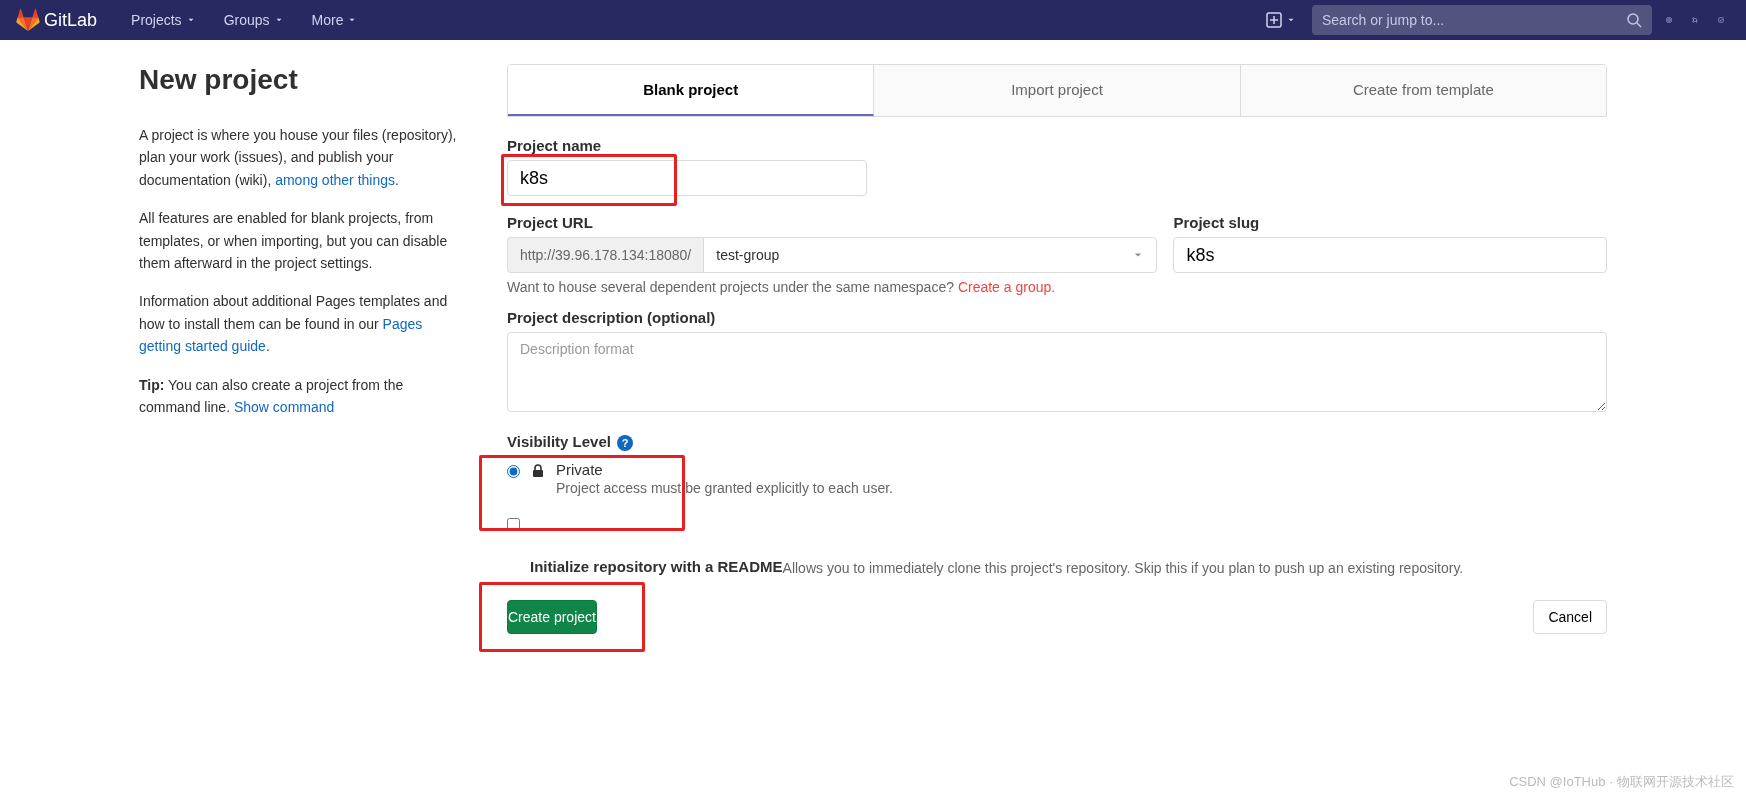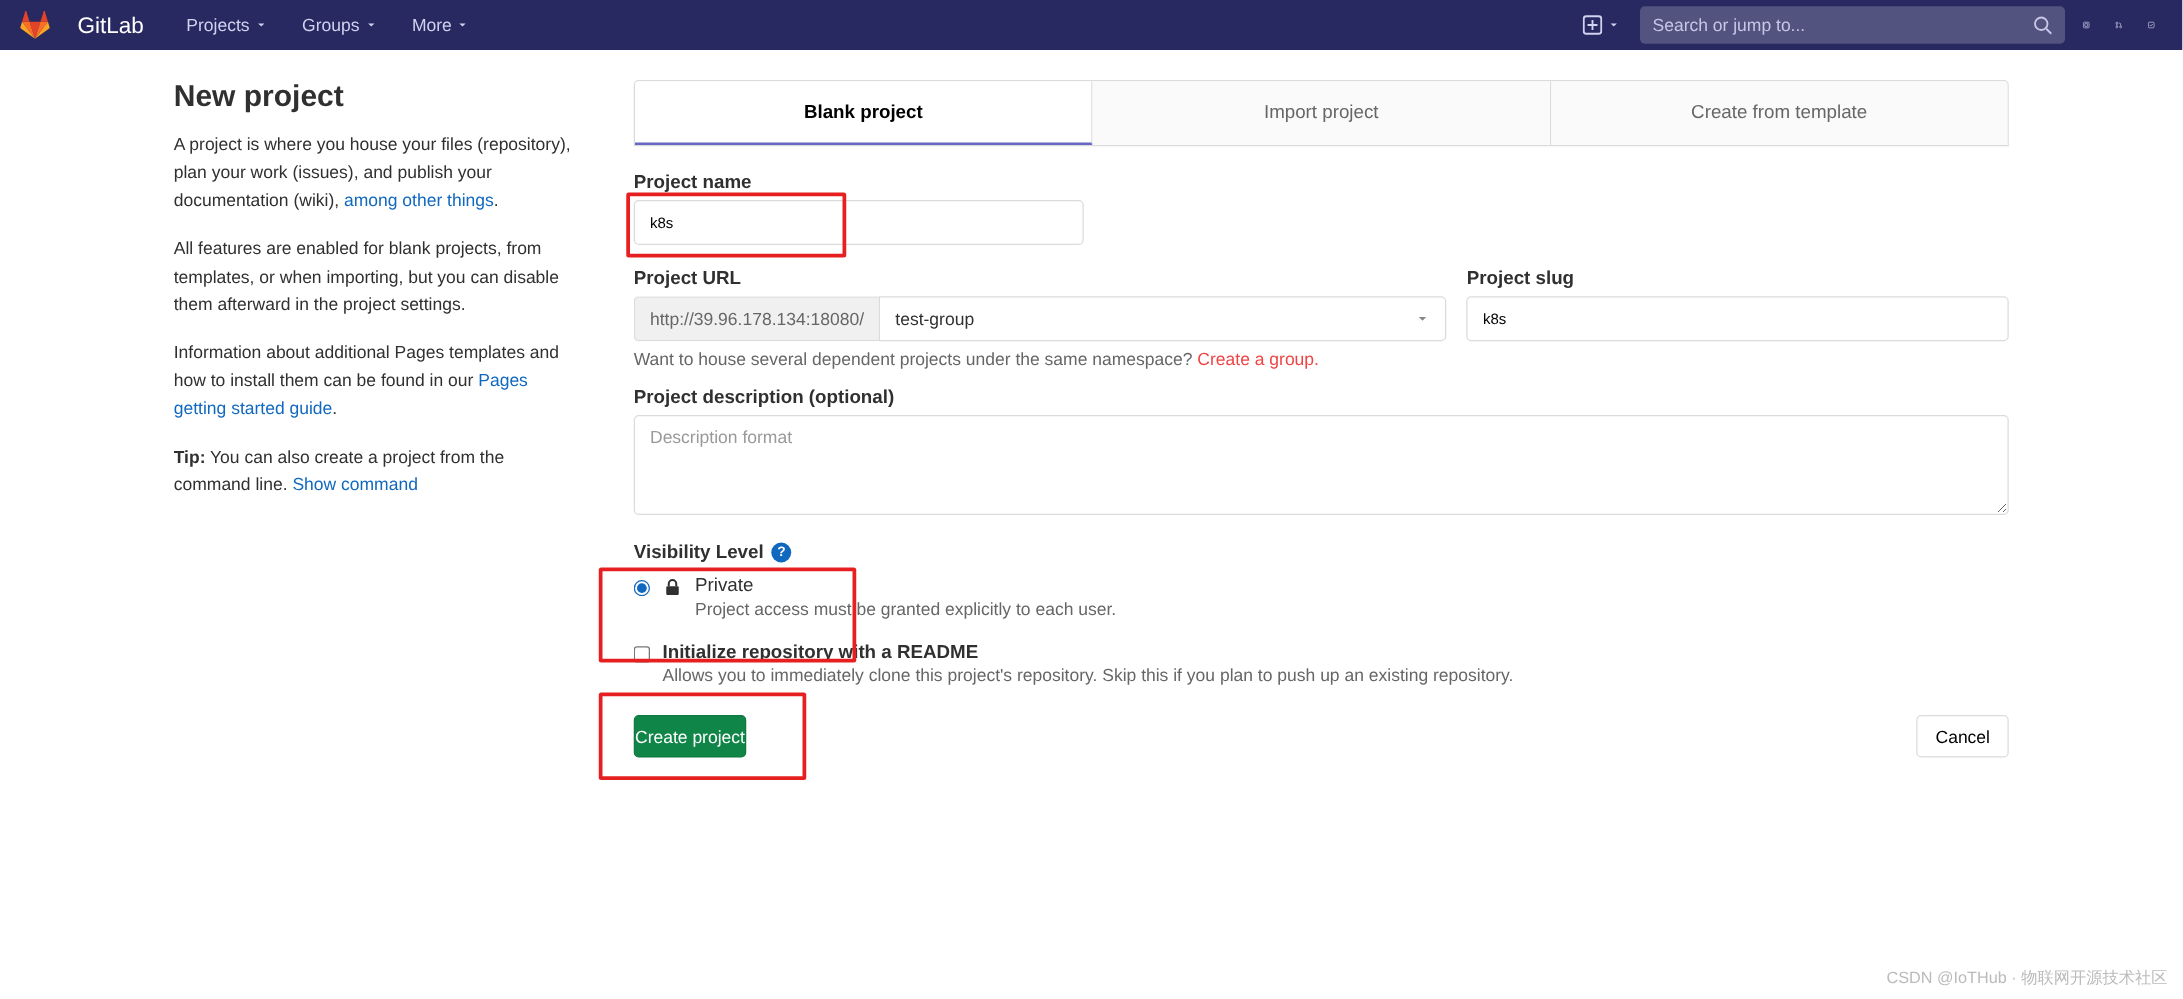--- a/index.html
+++ b/index.html
@@ -1,52 +1,52 @@
 <!DOCTYPE html>
 <html><head>
   <meta charset="utf-8">
   <style>
     * { box-sizing: border-box; margin: 0; padding: 0; }
     body { font-family: -apple-system, BlinkMacSystemFont, "Segoe UI", Helvetica, Arial, sans-serif; font-size: 14px; color: #303030; background: #fff; }
     
     
     .navbar { background: #292961; height: 40px; display: flex; align-items: center; padding: 0 16px; color: #fff; }
     .navbar-left { display: flex; align-items: center; gap: 8px; }
-    .logo { display: flex; align-items: center; gap: 22px; font-size: 18px; font-weight: 500; margin-right: 16px; }
+    .logo { display: flex; align-items: center; gap: 4px; font-size: 18px; font-weight: 500; margin-right: 16px; }
     .logo svg { width: 24px; height: 24px; }
     .nav-item { display: flex; align-items: center; gap: 4px; padding: 0 10px; height: 40px; cursor: pointer; font-size: 14px; color: #d1d1f0; }
     .chevron-down { width: 10px; height: 10px; }
     .navbar-right { margin-left: auto; display: flex; align-items: center; gap: 8px; }
     .plus-btn { display: flex; align-items: center; gap: 4px; padding: 4px 8px; cursor: pointer; color: #d1d1f0; }
     .search-box { background: rgba(255,255,255,0.2); border-radius: 4px; height: 30px; width: 340px; display: flex; align-items: center; padding: 0 10px; color: #c7c7e6; }
     .search-box input { background: transparent; border: none; outline: none; flex: 1; color: #c4b5fd; font-size: 14px; }
     .search-box input::placeholder { color: #c7c7e6; }
     .nav-icon { width: 18px; height: 18px; cursor: pointer; color: #d1d1f0; padding: 0 6px; }
     
     
     .container { display: flex; max-width: 1500px; margin: 0 auto; padding: 24px 16px; gap: 48px; }
     .sidebar-desc { width: 320px; flex-shrink: 0; }
-    .sidebar-desc h1 { font-size: 24px; font-weight: 600; margin-bottom: 12px; }
+    .sidebar-desc h1 { font-size: 28px; font-weight: 600; margin-bottom: 28px; }
     .sidebar-desc p { margin-bottom: 16px; line-height: 1.6; color: #303030; }
     .sidebar-desc a { color: #1068bf; text-decoration: none; }
     .sidebar-desc .tip-label { font-weight: 600; }
     
     .main-form { flex: 1; }
     
     
     .tabs { display: flex; border: 1px solid #dbdbdb; border-radius: 4px 4px 0 0; overflow: hidden; }
     .tab { flex: 1; text-align: center; padding: 16px 0; cursor: pointer; border-right: 1px solid #dbdbdb; background: #fafafa; color: #666; font-size: 15px; }
     .tab:last-child { border-right: none; }
     .tab.active { background: #fff; color: #000; font-weight: 600; border-bottom: 2px solid #6666c4; }
     
     
     .form-body { padding: 20px 0 0 0; }
     .form-group { margin-bottom: 18px; }
     .form-label { display: block; font-weight: 600; margin-bottom: 6px; font-size: 15px; }
-    .form-input { width: 100%; padding: 8px 12px; border: 1px solid #dbdbdb; border-radius: 4px; font-size: 12px; height: 36px; }
+    .form-input { width: 100%; padding: 8px 12px; border: 1px solid #dbdbdb; border-radius: 4px; font-size: 18px; height: 36px; }
     .form-textarea { width: 100%; min-height: 80px; padding: 8px 12px; border: 1px solid #dbdbdb; border-radius: 4px; font-size: 14px; resize: vertical; font-family: inherit; }
     .form-textarea::placeholder { color: #999; }
     
     .url-row { display: flex; gap: 16px; }
     .url-col1 { flex: 1.5; }
     .url-col2 { flex: 1; }
     .url-group { display: flex; }
     .url-prefix { background: #f0f0f0; border: 1px solid #dbdbdb; border-right: none; border-radius: 4px 0 0 4px; padding: 4px 12px; font-size: 14px; color: #666; height: 36px; display: flex; align-items: center; }
     .url-select { flex: 1; border: 1px solid #dbdbdb; border-radius: 0 4px 4px 0; padding: 8px 12px; height: 36px; font-size: 14px; background: #fff; display: flex; align-items: center; justify-content: space-between; cursor: pointer; }
     
@@ -58,21 +58,21 @@
     .radio-option { display: flex; align-items: flex-start; gap: 10px; margin-top: 10px; }
     .radio-option input[type="radio"] { margin-top: 4px; accent-color: #1068bf; }
     .radio-content { display: flex; align-items: flex-start; gap: 10px; }
     .lock-icon { margin-top: 2px; }
     .radio-label { display: flex; flex-direction: column; }
     .radio-title { font-size: 15px; color: #303030; }
     .radio-desc { color: #666; font-size: 14px; margin-top: 2px; }
     
     .checkbox-option { display: flex; align-items: flex-start; gap: 10px; margin-top: 14px; }
     .checkbox-option input { margin-top: 4px; }
-    .checkbox-label { display: flex; flex-direction: column; }
+    .checkbox-label { display: flex; flex-direction: row; margin-top: 44px; }
     .checkbox-title { font-weight: 600; font-size: 15px; }
     .checkbox-desc { color: #666; font-size: 14px; margin-top: 2px; }
     
     .form-actions { display: flex; justify-content: space-between; margin-top: 24px; }
     .btn-primary { background: #108548; color: #fff; border: 1px solid #0d7a3f; border-radius: 4px; padding: 8px 0; font-size: 14px; cursor: pointer; }
     .btn-default { background: #fff; border: 1px solid #dbdbdb; border-radius: 4px; padding: 8px 14px; font-size: 14px; cursor: pointer; }
     
     
     .hl-box { position: relative; }
     .hl-box::after { content: ''; position: absolute; border: 3px solid #e62020; border-radius: 2px; pointer-events: none; }

